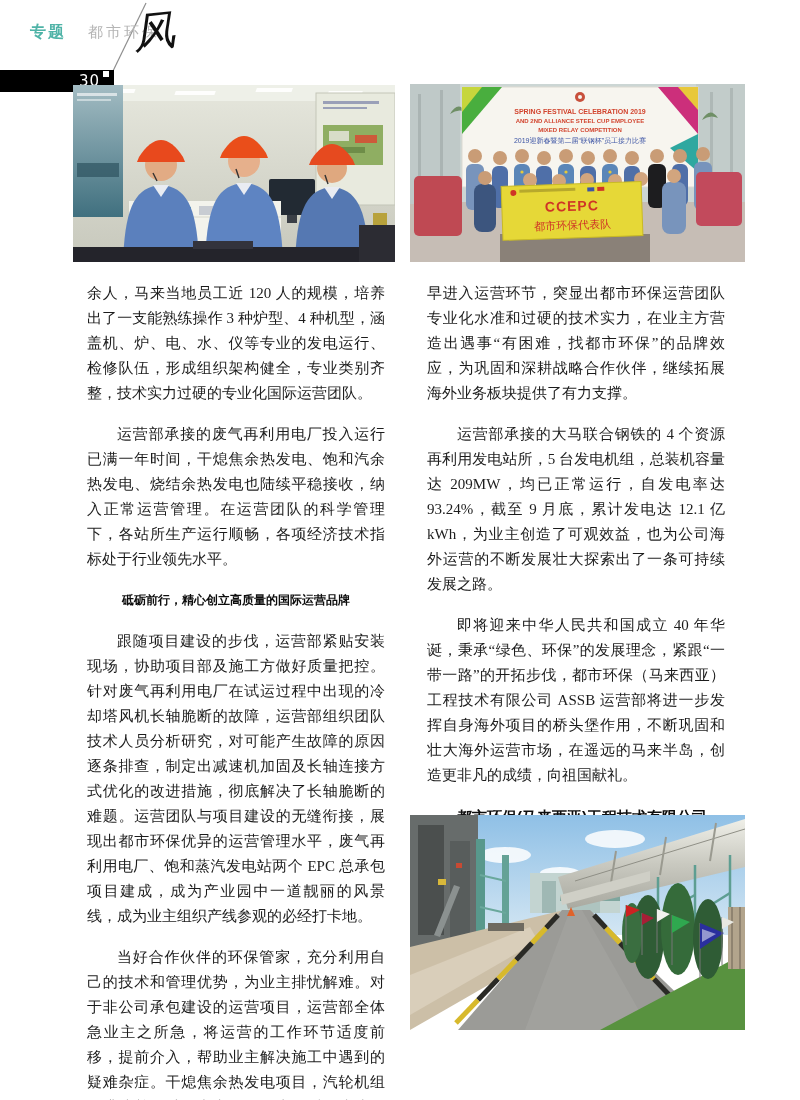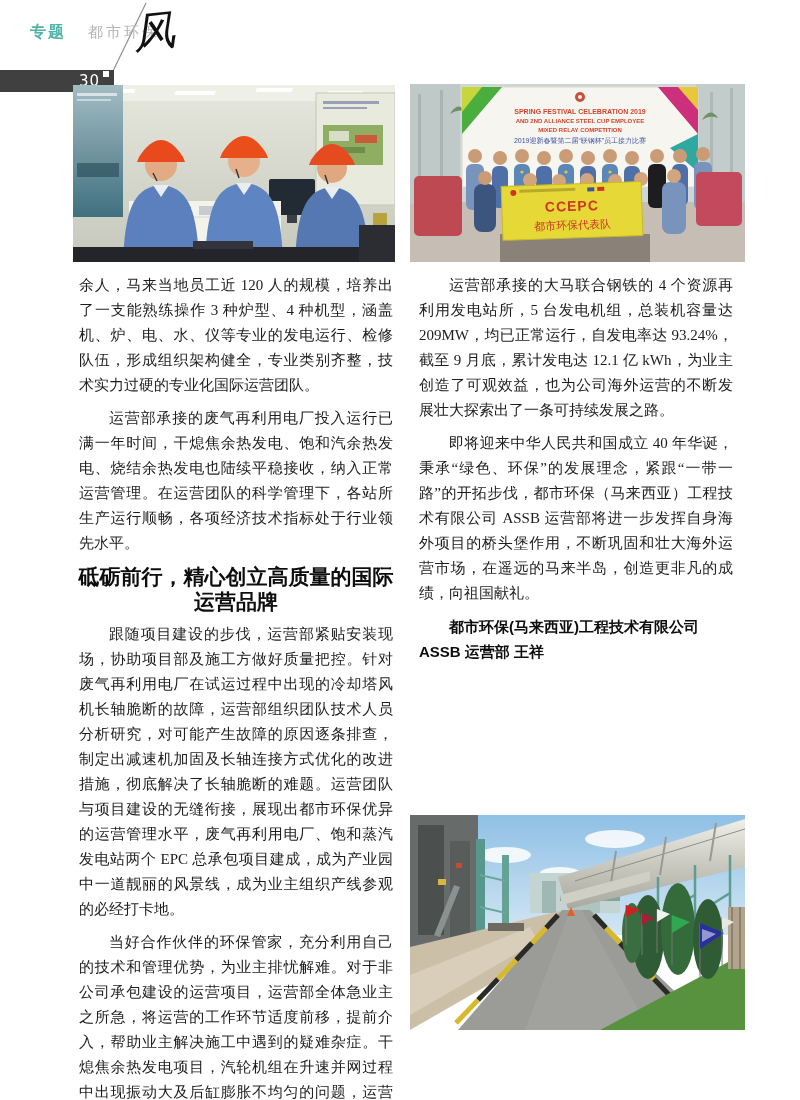--- a/index.html
+++ b/index.html
@@ -10,39 +10,39 @@
   
   .section-label{position:absolute;left:30px;top:22px;font-family:"Liberation Sans",sans-serif;
        font-weight:bold;font-size:16px;color:#4fb3a7;letter-spacing:2px;}
   .mag-title{position:absolute;left:88px;top:23px;font-family:"Liberation Sans",sans-serif;
        font-size:15px;color:#b5b5b5;letter-spacing:3px;text-align:center;}
   .mag-glyph{position:absolute;left:133px;top:4px;font-size:42px;color:#111;
        font-family:"DejaVu Serif",serif;font-style:italic;transform:rotate(-6deg);}
   .header-line{position:absolute;left:0;top:0;width:220px;height:80px;}
 
   
-  .page-tab{position:absolute;left:0;top:70px;width:114px;height:22px;background:#404040;}
+  .page-tab{position:absolute;left:0;top:70px;width:114px;height:22px;background:#000000;}
   .page-tab .num{position:absolute;right:14px;top:2px;color:#fff;font-family:"DejaVu Sans",sans-serif;
        font-size:15px;letter-spacing:1px;}
   .page-tab .notch{position:absolute;right:5px;top:1px;width:6px;height:6px;background:#fff;}
 
   
   .photo{position:absolute;overflow:hidden;}
   #photo-workers{left:73px;top:85px;width:322px;height:177px;}
   #photo-group{left:410px;top:84px;width:335px;height:178px;}
   #photo-plant{left:410px;top:815px;width:335px;height:215px;}
   .photo svg{display:block;}
 
   
   .col{position:absolute;width:330px;font-size:15px;line-height:25px;text-align:justify;}
   #col-left{left:71px;top:265px;}
   #col-right{left:411px;top:265px;}
-  .col p{margin:8px;text-indent:2em;}
+  .col p{margin:16px;text-indent:2em;}
   .col p.noindent{text-indent:0;}
-  .subhead{font-family:"Liberation Sans","DejaVu Sans",sans-serif;font-weight:bold;font-size:21px;
+  .subhead{font-family:"Liberation Sans","DejaVu Sans",sans-serif;font-weight:bold;font-size:12px;
        text-align:center;margin:8px 0 7px 0;color:#0d0d0d;text-indent:0;}
   .byline{font-family:"Liberation Sans","DejaVu Sans",sans-serif;font-weight:bold;font-size:15px;
        margin-top:9px;text-indent:0;text-align:left;color:#0d0d0d;}
 </style>
 </head>
 <body>
 
 <div class="page">
 
   <div class="section-label">专题</div>
@@ -226,20 +226,21 @@
 
   <div class="col" id="col-left">
     <p class="noindent">余人，马来当地员工近 120 人的规模，培养出了一支能熟练操作 3 种炉型、4 种机型，涵盖机、炉、电、水、仪等专业的发电运行、检修队伍，形成组织架构健全，专业类别齐整，技术实力过硬的专业化国际运营团队。</p>
     <p>运营部承接的废气再利用电厂投入运行已满一年时间，干熄焦余热发电、饱和汽余热发电、烧结余热发电也陆续平稳接收，纳入正常运营管理。在运营团队的科学管理下，各站所生产运行顺畅，各项经济技术指标处于行业领先水平。</p>
     <div class="subhead">砥砺前行，精心创立高质量的国际运营品牌</div>
     <p>跟随项目建设的步伐，运营部紧贴安装现场，协助项目部及施工方做好质量把控。针对废气再利用电厂在试运过程中出现的冷却塔风机长轴脆断的故障，运营部组织团队技术人员分析研究，对可能产生故障的原因逐条排查，制定出减速机加固及长轴连接方式优化的改进措施，彻底解决了长轴脆断的难题。运营团队与项目建设的无缝衔接，展现出都市环保优异的运营管理水平，废气再利用电厂、饱和蒸汽发电站两个 EPC 总承包项目建成，成为产业园中一道靓丽的风景线，成为业主组织产线参观的必经打卡地。</p>
     <p>当好合作伙伴的环保管家，充分利用自己的技术和管理优势，为业主排忧解难。对于非公司承包建设的运营项目，运营部全体急业主之所急，将运营的工作环节适度前移，提前介入，帮助业主解决施工中遇到的疑难杂症。干熄焦余热发电项目，汽轮机组在升速并网过程中出现振动大及后缸膨胀不均匀的问题，运营管理团队连续月余不分昼夜驻扎现场，帮助处理多项安装缺陷，使问题得以最终解决；在烧结余热发电，运营团队凭借过硬的技术，及时发现并处理了机组多处控制油管错装的故障，保证了发电机组试车并网的时间节点，赢得业主高度评价。在运营团队倾心支援下，干熄焦发电和烧结发电项目顺利完工投运，提</p>
   </div>
 
   <div class="col" id="col-right">
+    <p class="noindent">早进入运营环节，突显出都市环保运营团队专业化水准和过硬的技术实力，在业主方营造出遇事“有困难，找都市环保”的品牌效应，为巩固和深耕战略合作伙伴，继续拓展海外业务板块提供了有力支撑。</p>
     <p>运营部承接的大马联合钢铁的 4 个资源再利用发电站所，5 台发电机组，总装机容量达 209MW，均已正常运行，自发电率达 93.24%，截至 9 月底，累计发电达 12.1 亿 kWh，为业主创造了可观效益，也为公司海外运营的不断发展壮大探索出了一条可持续发展之路。</p>
     <p>即将迎来中华人民共和国成立 40 年华诞，秉承“绿色、环保”的发展理念，紧跟“一带一路”的开拓步伐，都市环保（马来西亚）工程技术有限公司 ASSB 运营部将进一步发挥自身海外项目的桥头堡作用，不断巩固和壮大海外运营市场，在遥远的马来半岛，创造更非凡的成绩，向祖国献礼。</p>
     <p class="byline">都市环保(马来西亚)工程技术有限公司 ASSB 运营部 王祥</p>
   </div>
 
   <div class="photo" id="photo-plant">
     <svg width="335" height="215" viewBox="0 0 335 215">
       <defs>
         <linearGradient id="sky3" x1="0" y1="0" x2="0" y2="1">
           <stop offset="0" stop-color="#8fc0e6"></stop>

